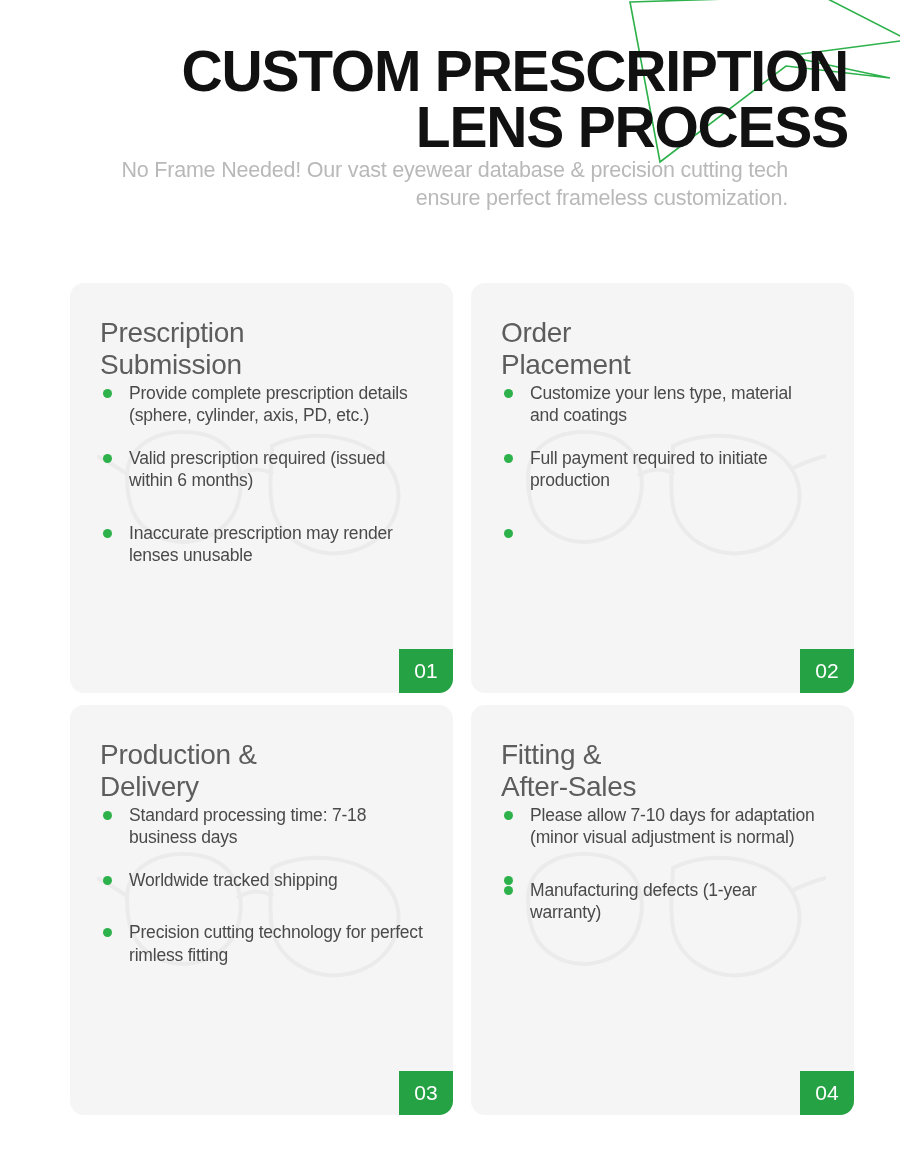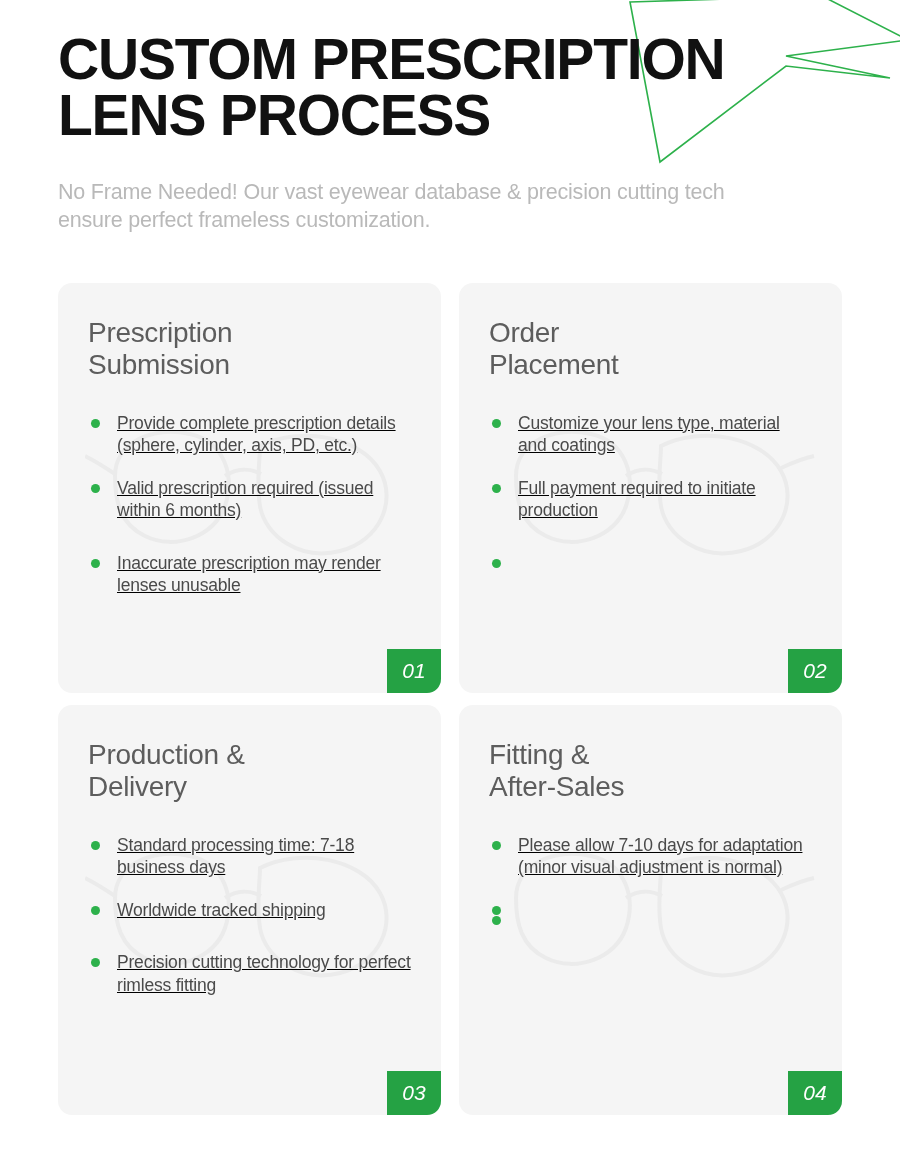--- a/index.html
+++ b/index.html
@@ -23,46 +23,46 @@
     position: absolute;
     top: -6px;
     right: -10px;
     width: 320px;
     height: 200px;
     pointer-events: none;
   }
 
   .header {
     position: absolute;
-    top: 32px;
+    top: 44px;
     left: 58px;
     width: 790px;
+    text-align: right;
   }
   .title {
     font-size: 57px;
     line-height: 0.98;
     font-weight: bold;
     letter-spacing: -1.2px;
     color: #111111;
     text-transform: uppercase;
     font-family: "Liberation Sans", sans-serif;
   }
   .subtitle {
-    margin-top: 34px;
     font-size: 21.5px;
     line-height: 1.32;
     color: #b9b9b9;
     max-width: 730px;
     letter-spacing: -0.2px;
   }
 
   .grid {
     position: absolute;
     top: 283px;
-    left: 58px;
+    left: 70px;
     width: 784px;
     display: grid;
     grid-template-columns: 383px 383px;
     grid-template-rows: 410px 410px;
     column-gap: 18px;
     row-gap: 12px;
   }
 
   .card {
     position: relative;
@@ -85,23 +85,21 @@
     position: relative;
     font-size: 28px;
     line-height: 1.16;
     color: #5d5d5d;
     letter-spacing: -0.3px;
     white-space: pre-line;
     font-weight: normal;
   }
   .bullets {
     position: relative;
-    margin-top: 30px;
     list-style: none;
-    text-decoration: underline;
   }
   .bullets li {
     position: relative;
     padding-left: 29px;
     font-size: 17.5px;
     line-height: 1.28;
     color: #4a4a4a;
     letter-spacing: -0.2px;
   }
   .bullets li + li { margin-top: 20px; }
@@ -122,21 +120,20 @@
     bottom: 0px;
     width: 54px;
     height: 44px;
     background: #25a244;
     color: #ffffff;
     font-size: 21px;
     display: flex;
     align-items: center;
     justify-content: center;
     letter-spacing: 0px;
-    font-style: italic;
   }
 </style>
 </head>
 <body>
 
 <div class="page">
 
   <svg class="deco-arrow" viewBox="0 0 320 200">
     <path d="M40 8 L232 2 L318 46 L196 62 L300 84 L196 72 L70 168 Z" fill="none" stroke="#2db14b" stroke-width="1.6"></path>
   </svg>
@@ -204,19 +201,19 @@
         <path d="M30 120 C30 85, 70 70, 105 78 C140 86, 150 120, 140 150 C130 180, 90 195, 60 180 C35 168, 30 145, 30 120 Z" fill="none" stroke="#ebebeb" stroke-width="4"></path>
         <path d="M175 90 C215 70, 275 80, 295 115 C312 145, 295 185, 255 195 C215 205, 180 180, 175 150 C171 125, 175 105, 175 90 Z" fill="none" stroke="#ebebeb" stroke-width="4"></path>
         <path d="M140 120 C152 112, 165 112, 176 118" fill="none" stroke="#ebebeb" stroke-width="4"></path>
         <path d="M295 112 C308 106, 318 102, 328 100" fill="none" stroke="#ebebeb" stroke-width="4"></path>
       </svg>
       <h2 class="card-title">Fitting &amp;
 After-Sales</h2>
       <ul class="bullets">
         <li><span class="dot"></span><span>Please allow 7-10 days for adaptation (minor visual adjustment is normal)</span></li>
         <li><span class="dot"></span></li>
-        <li class="gap"><span class="dot"></span></li>
+        <li class="gap"><span class="dot"></span><span>Manufacturing defects (1-year warranty)</span></li>
       </ul>
       <div class="badge">04</div>
     </div>
 
   </div>
 </div>
 
 </body></html>

